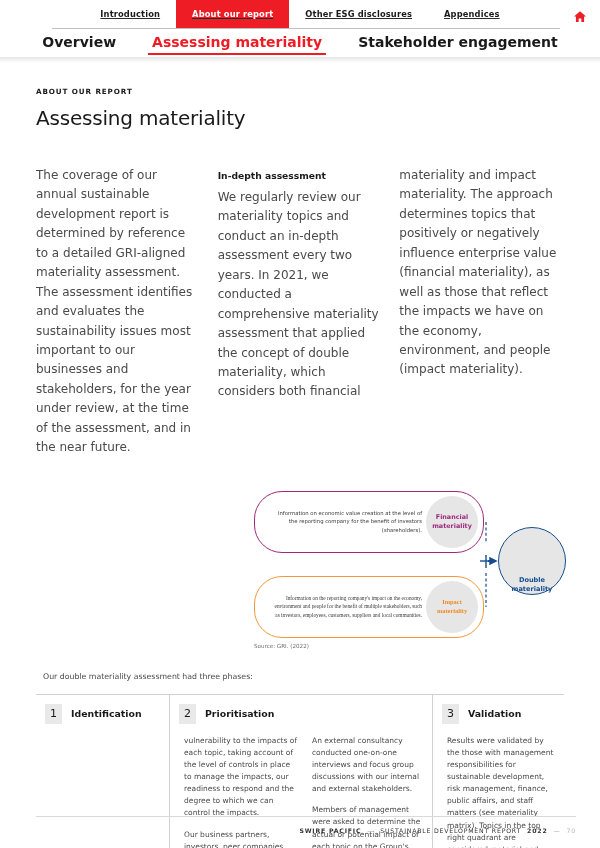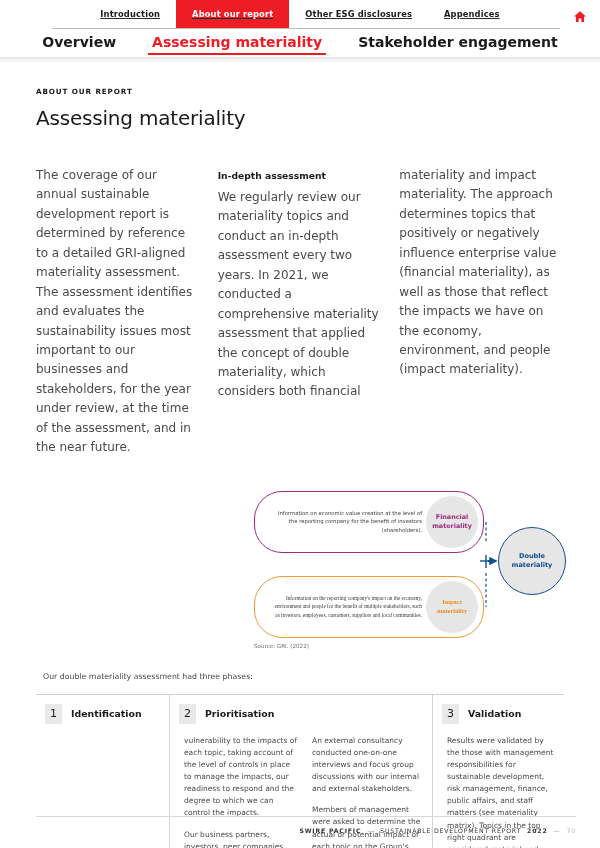--- a/index.html
+++ b/index.html
@@ -177,21 +177,21 @@
   .bubble.imp { color: #ef8a22; }
 
   .double-circle {
     position: absolute;
     left: 462px; top: 44px;
     width: 68px; height: 68px;
     border-radius: 50%;
     background: #e6e6e6;
     border: 1.6px solid #134e8e;
     display: flex;
-    align-items: center;
+    align-items: flex-end;
     justify-content: center;
     text-align: center;
     color: #134e8e;
     font-size: 6.6px;
     font-weight: 700;
     line-height: 1.35;
   }
   .diagram svg.connector {
     position: absolute; left: 0; top: 0;
     width: 100%; height: 168px;

